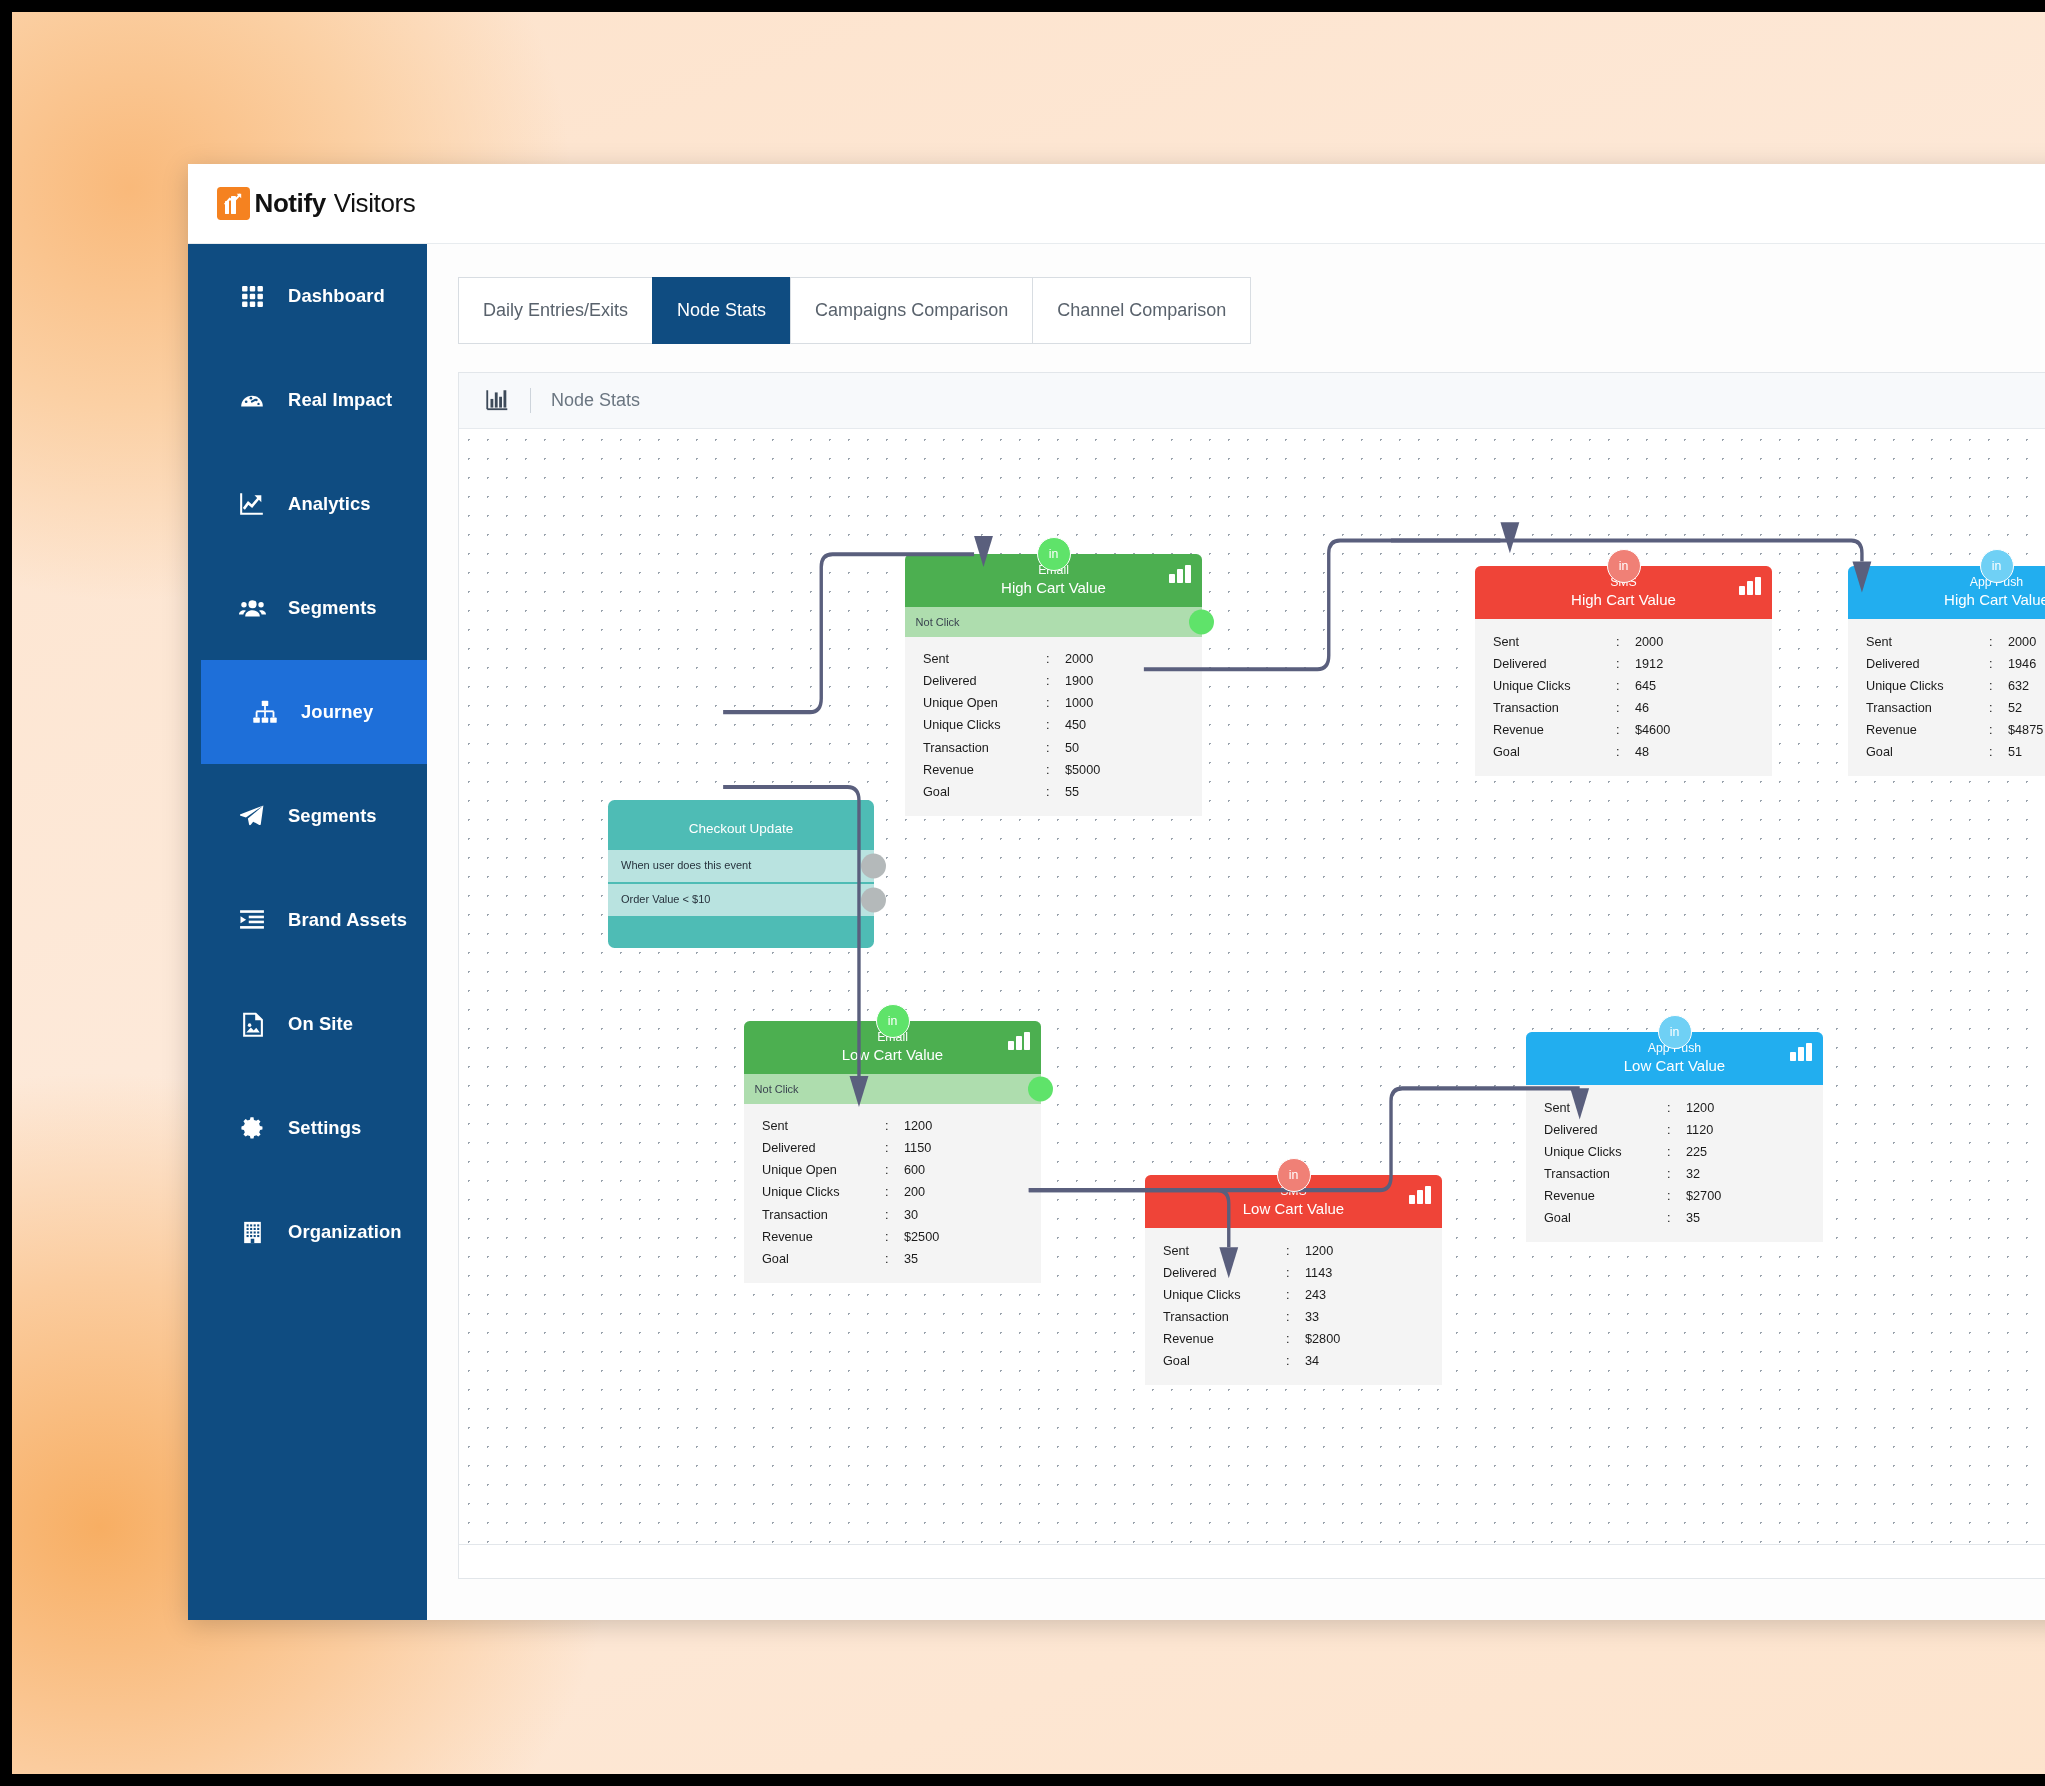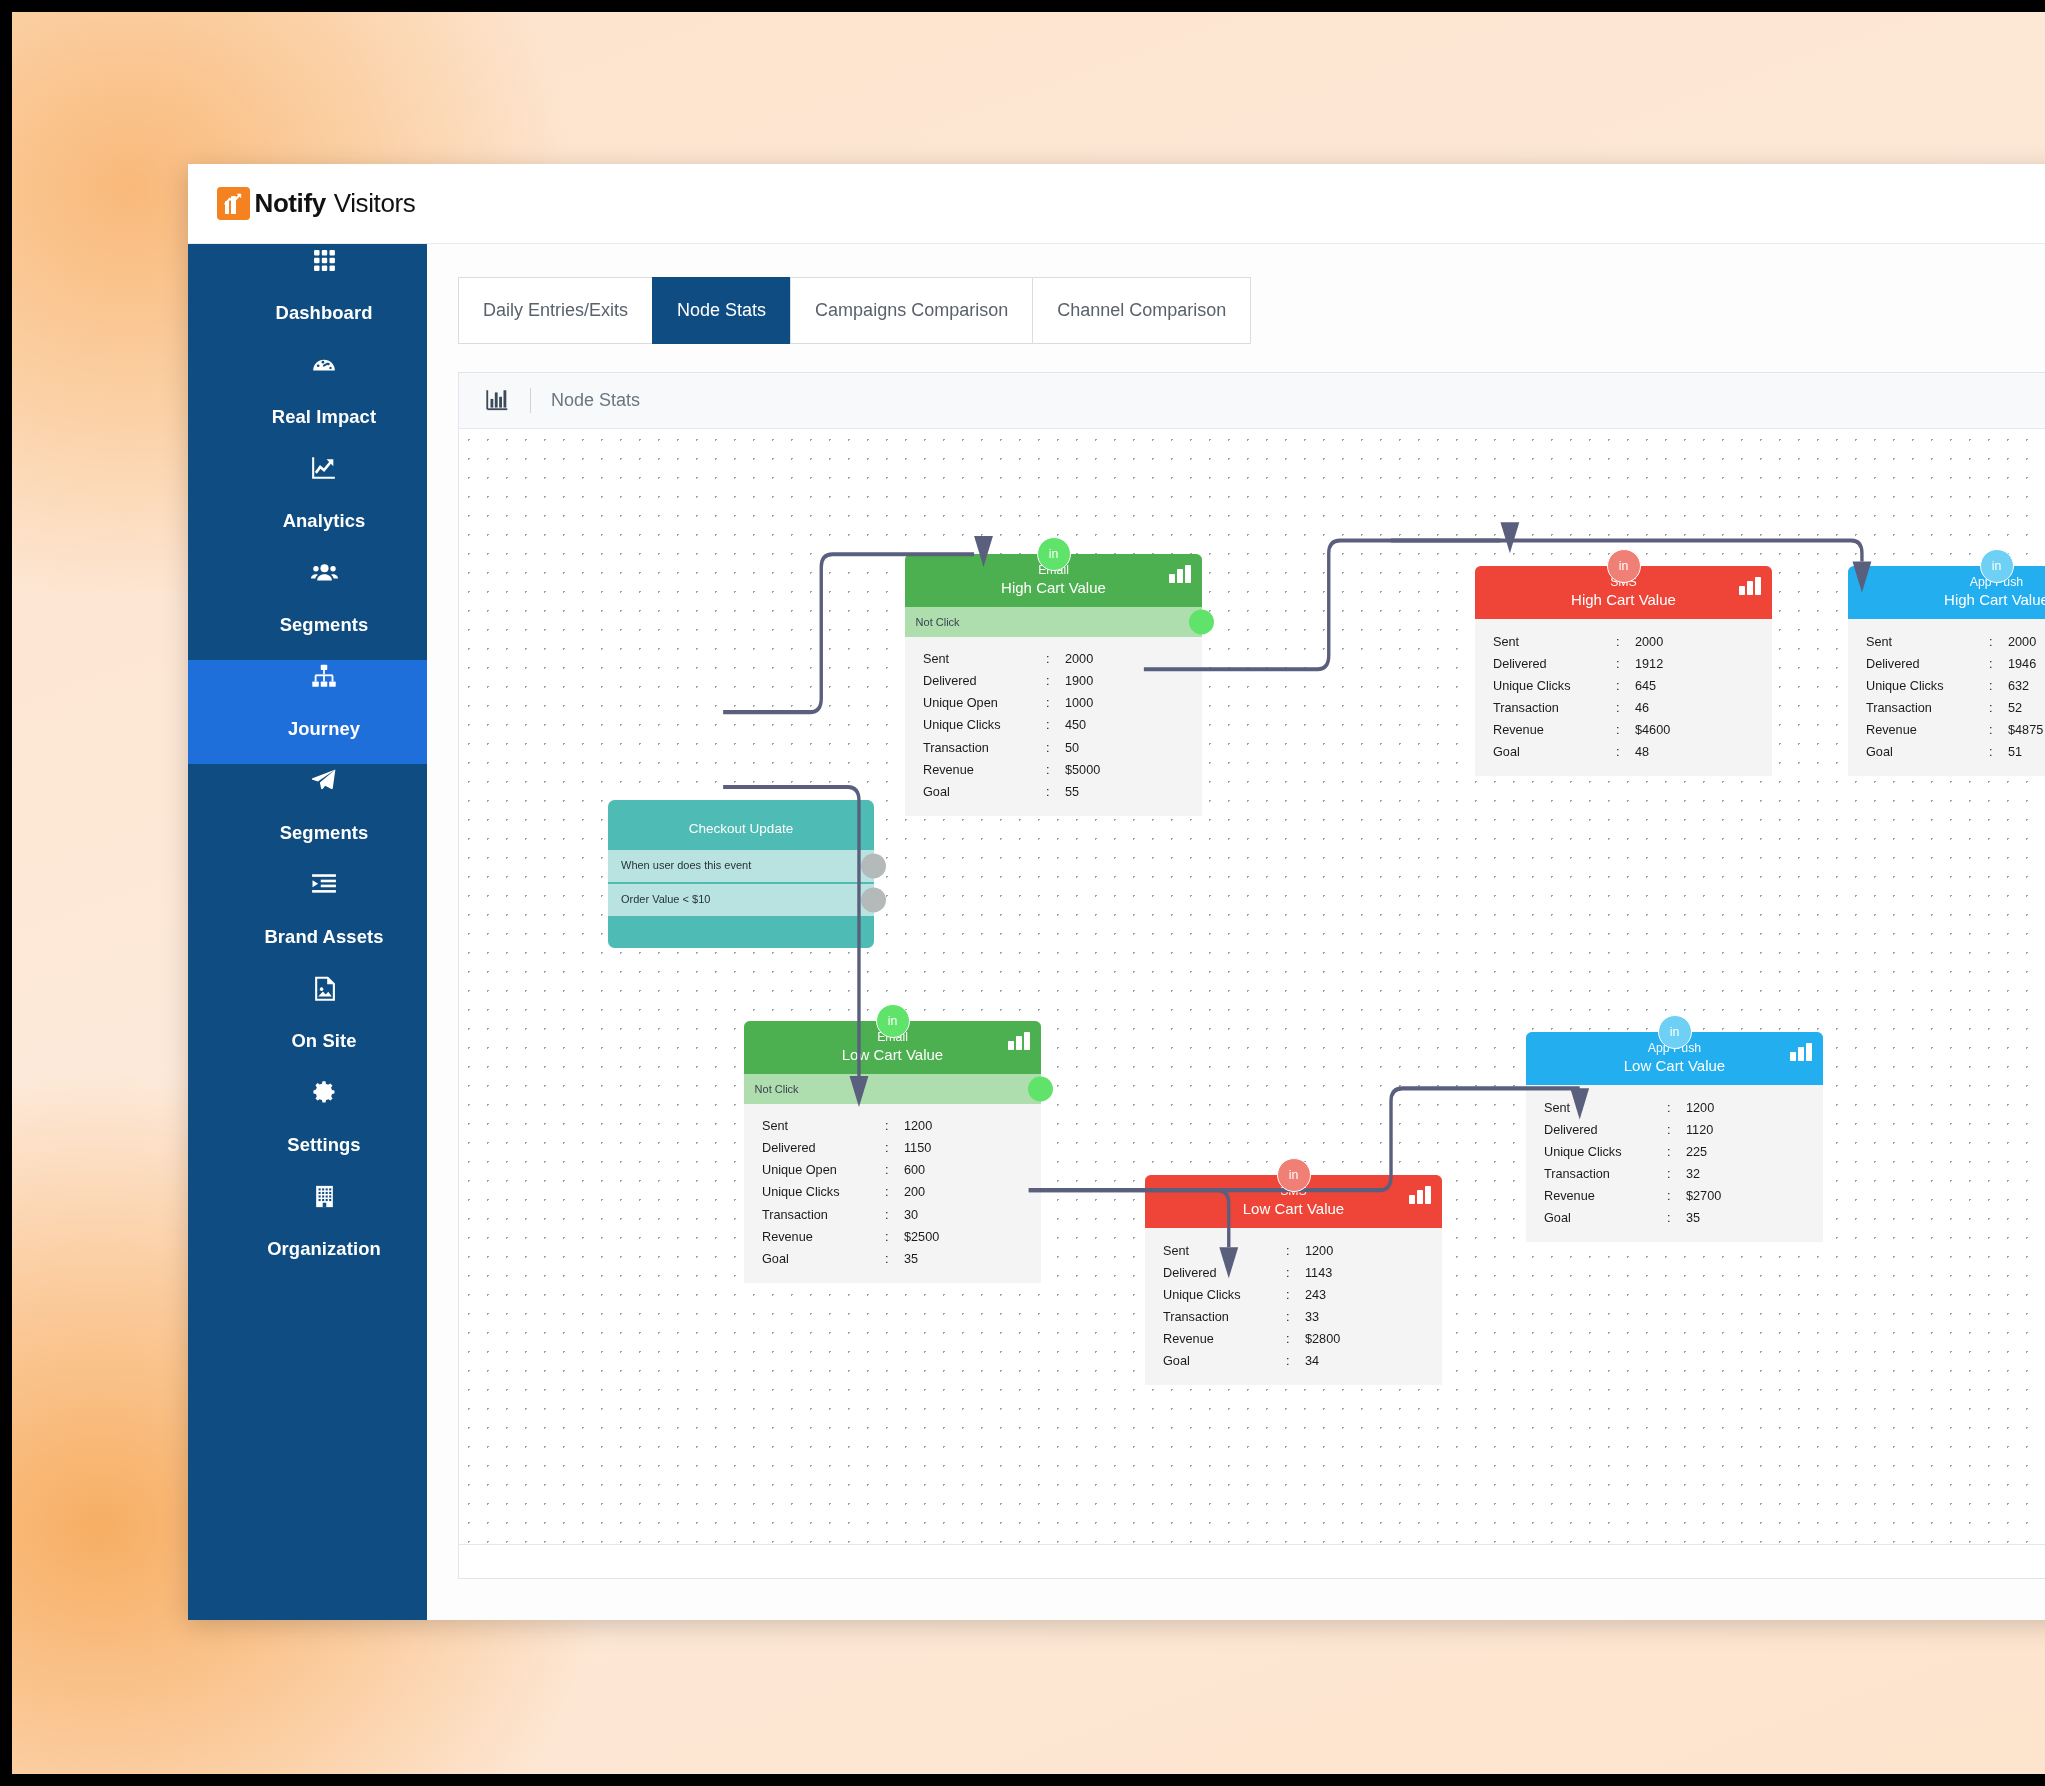--- a/index.html
+++ b/index.html
@@ -50,24 +50,24 @@
   #brand-text { font-size:26px; letter-spacing:-0.4px; margin-left:4.5px; color:#111; white-space:nowrap; }
   #brand-text b { font-weight:bold; }
   #brand-text span { font-weight:normal;margin-left:8px; }
 
   
   #sidebar {
     position:absolute; left:0; top:80px; width:239px; bottom:0;
     background:#0f4c81;
   }
   .nav-item {
-    height:104px; display:flex; align-items:center; padding-left:33px; gap:26px;
-    color:#fff; cursor:pointer;flex-direction:column;
-  }
-  .nav-item.active { background:#1e6fd9; }
+    height:104px; display:flex; align-items:center; padding-left:48px; gap:20px;
+    color:#fff; cursor:pointer;
+  }
+  .nav-item.active { background:#1e6fd9;margin-left:13px; }
   .nav-icon { width:32px; display:flex; align-items:center; justify-content:center; flex:0 0 32px; }
   .nav-label { font-size:18.4px; font-weight:bold; white-space:nowrap; letter-spacing:0.1px; }
 
   
   #main {
     position:absolute; left:239px; top:80px; right:0; bottom:0;
     background:#fdfdfd; overflow:hidden;
   }
 
   #tabs { display:flex; margin:33px 0 0 31px; }

